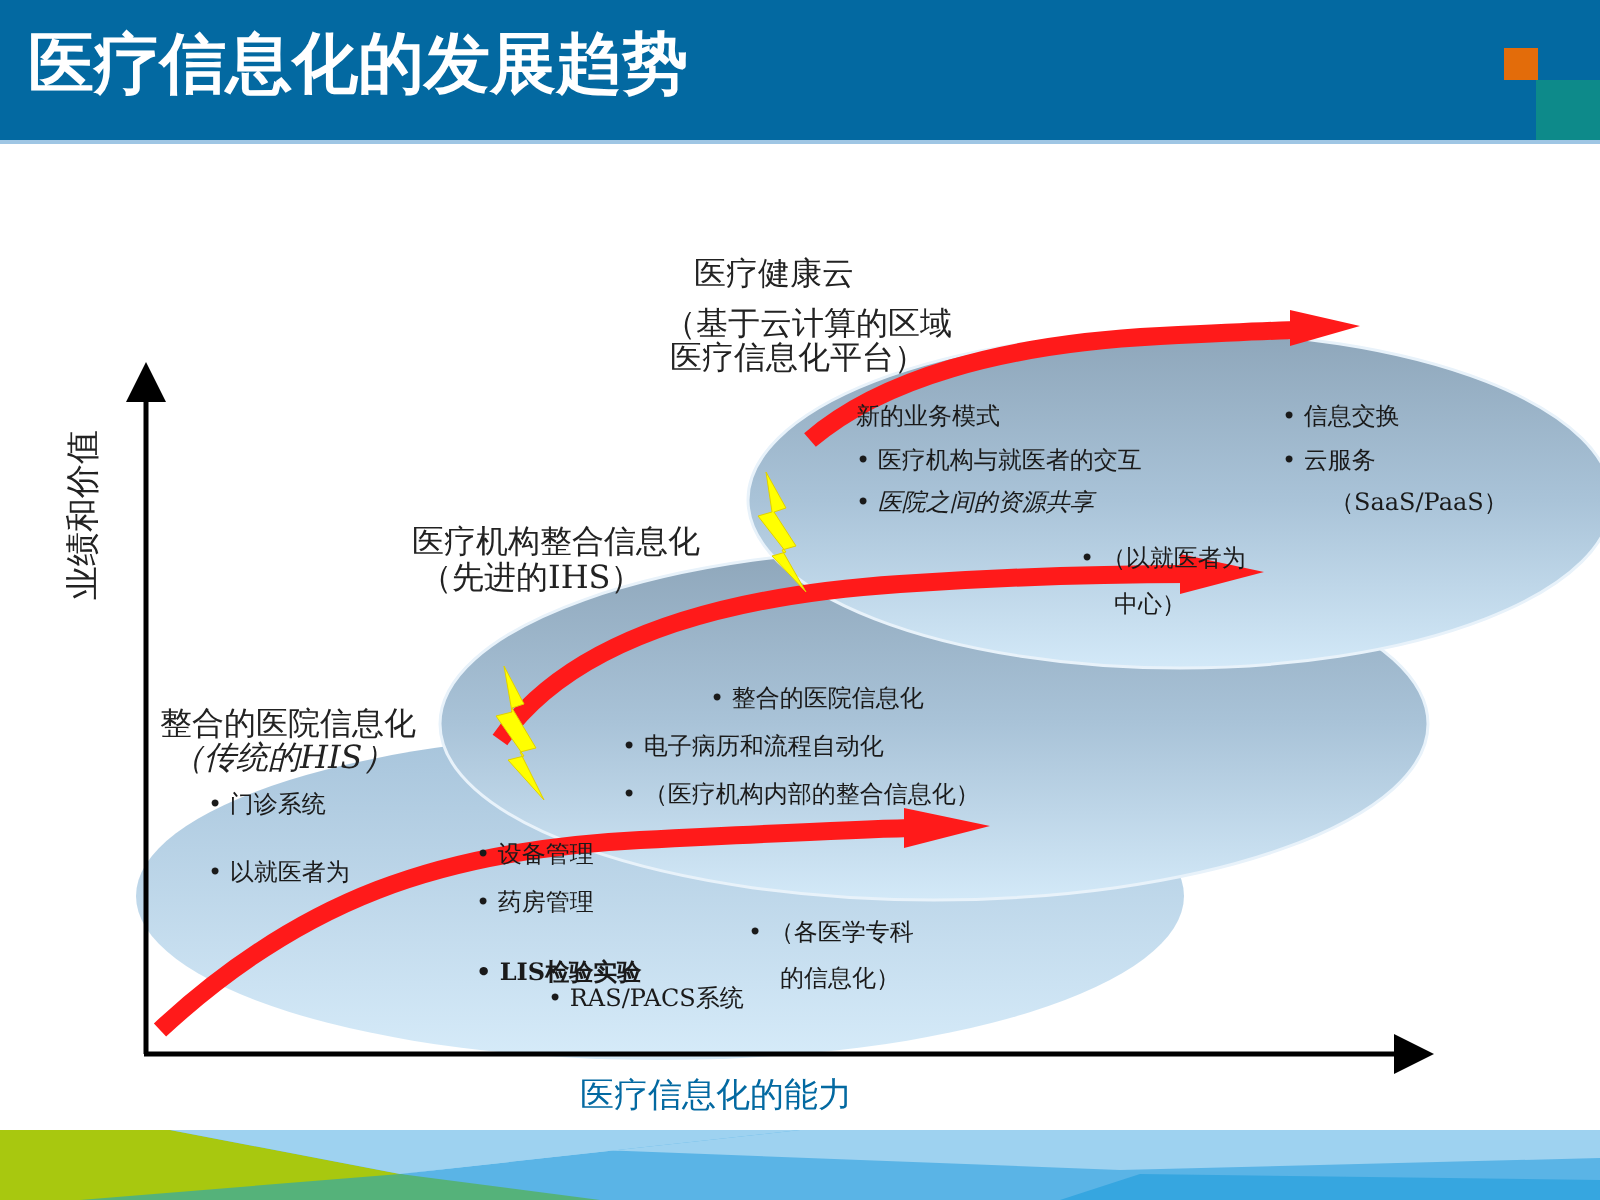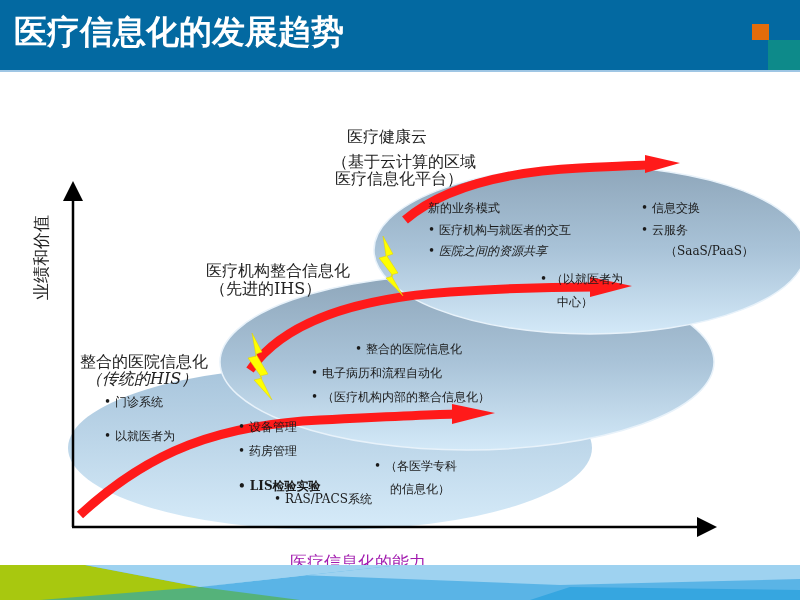--- a/index.html
+++ b/index.html
@@ -11,21 +11,21 @@
            font-weight:bold; font-size:33px; letter-spacing:0px; line-height:44px; }
   .sq-orange { position:absolute; left:752px; top:24px; width:17px; height:16px; background:#e36c0a; }
   .sq-teal { position:absolute; left:768px; top:40px; width:32px; height:30px; background:#0d8a8a; }
 
   .diagram { position:absolute; left:0; top:0; width:800px; height:600px; }
   .txt { position:absolute; color:#222; white-space:nowrap; }
   .lbl { font-size:16px; line-height:17px; color:#222; }
   .item { font-size:12px; line-height:22px; color:#1a1a1a; }
   .ylabel { position:absolute; left:30px; top:300px; font-size:17px; color:#222;
             transform:rotate(-90deg); transform-origin:left top; white-space:nowrap; }
-  .xlabel { position:absolute; left:290px; top:536px; font-size:17px; color:#a21caf; white-space:nowrap;margin-top:15px; }
+  .xlabel { position:absolute; left:290px; top:536px; font-size:17px; color:#0369a1; white-space:nowrap; }
 
   .footer { position:absolute; left:0; top:565px; width:800px; height:35px; }
 </style>
 </head>
 <body>
 
 <div class="header">
   <div class="title">医疗信息化的发展趋势</div>
   <div class="sq-orange"></div>
   <div class="sq-teal"></div>

